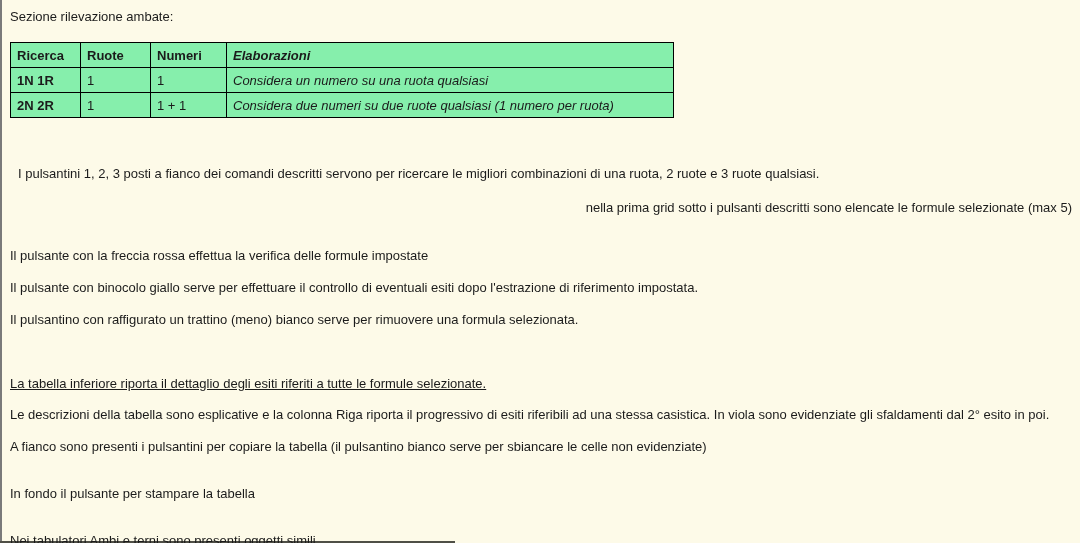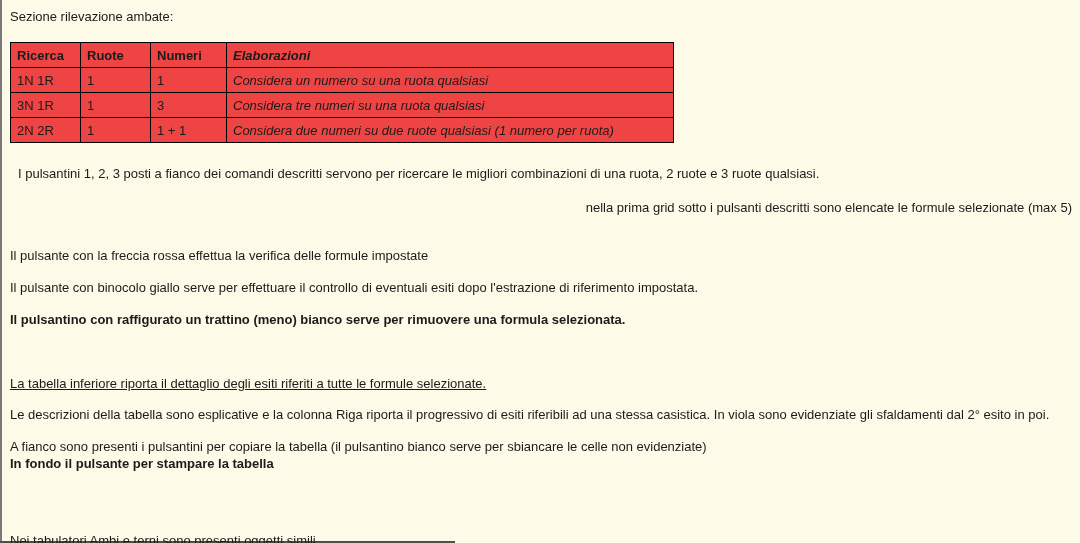--- a/index.html
+++ b/index.html
@@ -48,46 +48,46 @@
   table.formulas td {
     border: 1px solid #000000;
     height: 24px;
     padding: 0 4px 0 6px;
     font-size: 13px;
     line-height: 15px;
     text-align: left;
     vertical-align: middle;
     white-space: nowrap;
     overflow: hidden;
-    background: #ef4444;
+    background: #86efac;
   }
   table.formulas th { font-weight: bold; }
-  .c0 { width: 59px; font-weight: normal; }
+  .c0 { width: 59px; font-weight: bold; }
   .c1 { width: 59px; }
   .c2 { width: 65px; }
   .c3 { width: 436px; font-style: italic; }
   td.c1, td.c2 { font-weight: normal; }
   .para {
     position: absolute;
     left: 10px;
     right: 8px;
     margin: 0;
     font-size: 13px;
     line-height: 15px;
     white-space: nowrap;
   }
   .p0 { top: 166px; margin-left: 8px; }
   .p1 { top: 200px; text-align: right; }
   .p2 { top: 248px; }
   .p3 { top: 280px; }
-  .p4 { top: 312px; font-weight: bold; }
+  .p4 { top: 312px; }
   .p5 { top: 376px; text-decoration: underline; }
   .p6 { top: 407px; }
   .p7 { top: 439px; }
-  .p8 { top: 456px; font-weight: bold; }
+  .p8 { top: 486px; }
   .p9 { top: 518px; margin-top: 15px; }
 </style>
 </head>
 <body>
 
 <div>
 
   <div class="left-edge"></div>
   <div class="bottom-edge"></div>
 
@@ -103,26 +103,20 @@
       </tr>
     </thead>
     <tbody>
       <tr>
         <td class="c0">1N 1R</td>
         <td class="c1">1</td>
         <td class="c2">1</td>
         <td class="c3">Considera un numero su una ruota qualsiasi</td>
       </tr>
       <tr>
-        <td class="c0">3N 1R</td>
-        <td class="c1">1</td>
-        <td class="c2">3</td>
-        <td class="c3">Considera tre numeri su una ruota qualsiasi</td>
-      </tr>
-      <tr>
         <td class="c0">2N 2R</td>
         <td class="c1">1</td>
         <td class="c2">1 + 1</td>
         <td class="c3">Considera due numeri su due ruote qualsiasi (1 numero per ruota)</td>
       </tr>
     </tbody>
   </table>
 
   <p class="para p0">I pulsantini 1, 2, 3 posti a fianco dei comandi descritti servono per ricercare le migliori combinazioni di una ruota, 2 ruote e 3 ruote qualsiasi.</p>
   <p class="para p1">nella prima grid sotto i pulsanti descritti sono elencate le formule selezionate (max 5)</p>

